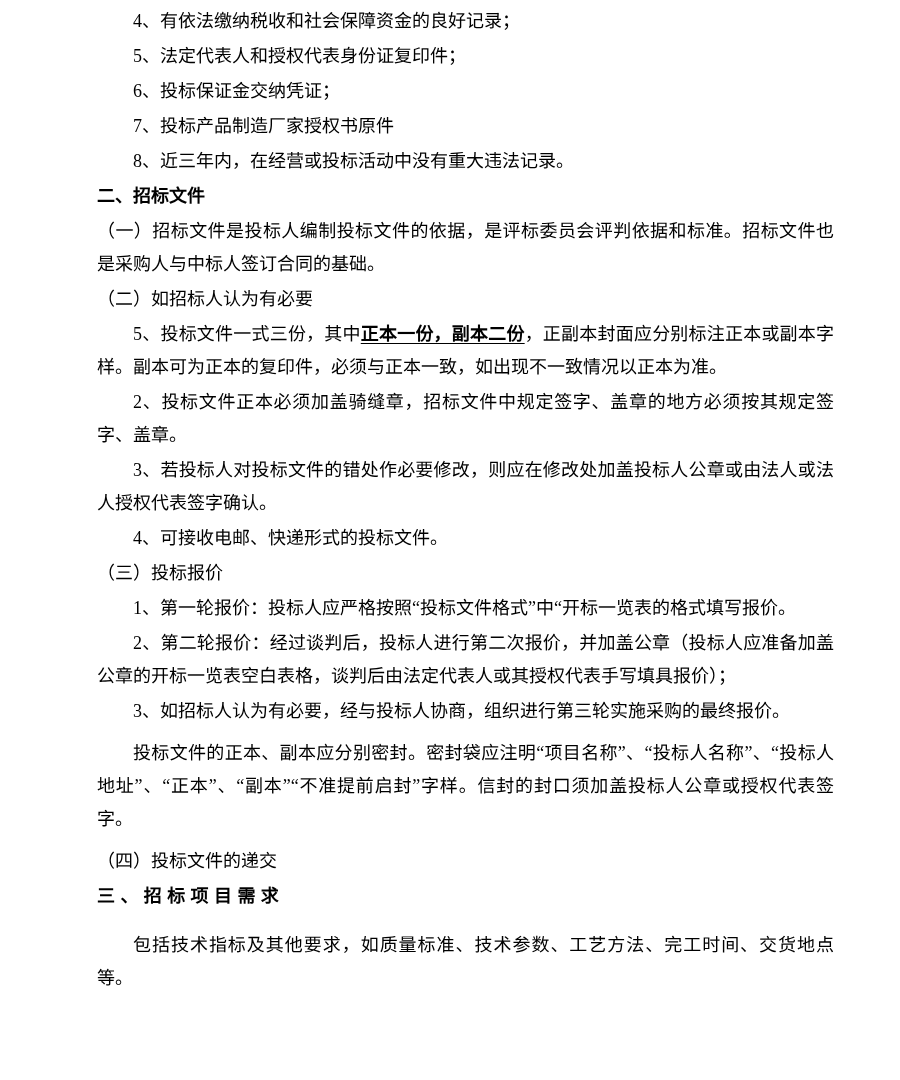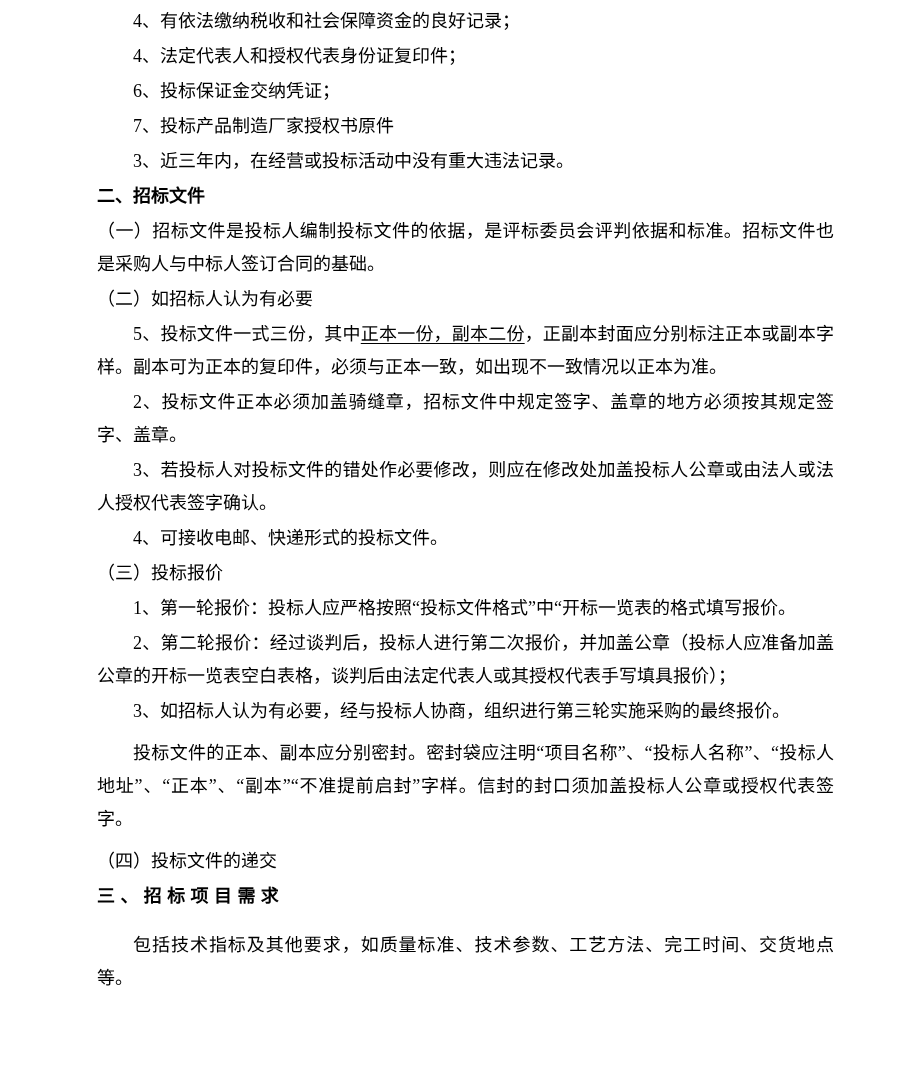--- a/index.html
+++ b/index.html
@@ -28,32 +28,32 @@
     text-align: justify;
     text-justify: inter-ideograph;
     word-break: break-all;
   }
   p.para + p.para { margin-top: 2px; }
   .list-item { text-indent: 2em; }
   .heading { font-weight: bold; }
   .heading-spaced { font-weight: bold; letter-spacing: 0.3em; }
   .gap-before { margin-top: 9px !important; }
   .gap-before-large { margin-top: 16px !important; }
-  .u { text-decoration: underline; text-underline-offset: 3px; }
+  .u { text-decoration: underline; text-underline-offset: 3px; font-weight: bold; }
 </style>
 </head>
 <body>
 
 <div class="page">
   <div id="doc-body">
       <p class="para list-item">4、有依法缴纳税收和社会保障资金的良好记录；</p>
-      <p class="para list-item">4、法定代表人和授权代表身份证复印件；</p>
+      <p class="para list-item">5、法定代表人和授权代表身份证复印件；</p>
       <p class="para list-item">6、投标保证金交纳凭证；</p>
       <p class="para list-item">7、投标产品制造厂家授权书原件</p>
-      <p class="para list-item">3、近三年内，在经营或投标活动中没有重大违法记录。</p>
+      <p class="para list-item">8、近三年内，在经营或投标活动中没有重大违法记录。</p>
       <p class="para heading">二、招标文件</p>
       <p class="para">（一）招标文件是投标人编制投标文件的依据，是评标委员会评判依据和标准。招标文件也是采购人与中标人签订合同的基础。</p>
       <p class="para">（二）如招标人认为有必要</p>
       <p class="para list-item"><span class="">5、投标文件一式三份，其中</span><span class="u">正本一份，副本二份</span><span class="">，正副本封面应分别标注正本或副本字样。副本可为正本的复印件，必须与正本一致，如出现不一致情况以正本为准。</span></p>
       <p class="para list-item">2、投标文件正本必须加盖骑缝章，招标文件中规定签字、盖章的地方必须按其规定签字、盖章。</p>
       <p class="para list-item">3、若投标人对投标文件的错处作必要修改，则应在修改处加盖投标人公章或由法人或法人授权代表签字确认。</p>
       <p class="para list-item">4、可接收电邮、快递形式的投标文件。</p>
       <p class="para">（三）投标报价</p>
       <p class="para list-item">1、第一轮报价：投标人应严格按照“投标文件格式”中“开标一览表的格式填写报价。</p>
       <p class="para list-item">2、第二轮报价：经过谈判后，投标人进行第二次报价，并加盖公章（投标人应准备加盖公章的开标一览表空白表格，谈判后由法定代表人或其授权代表手写填具报价）；</p>

